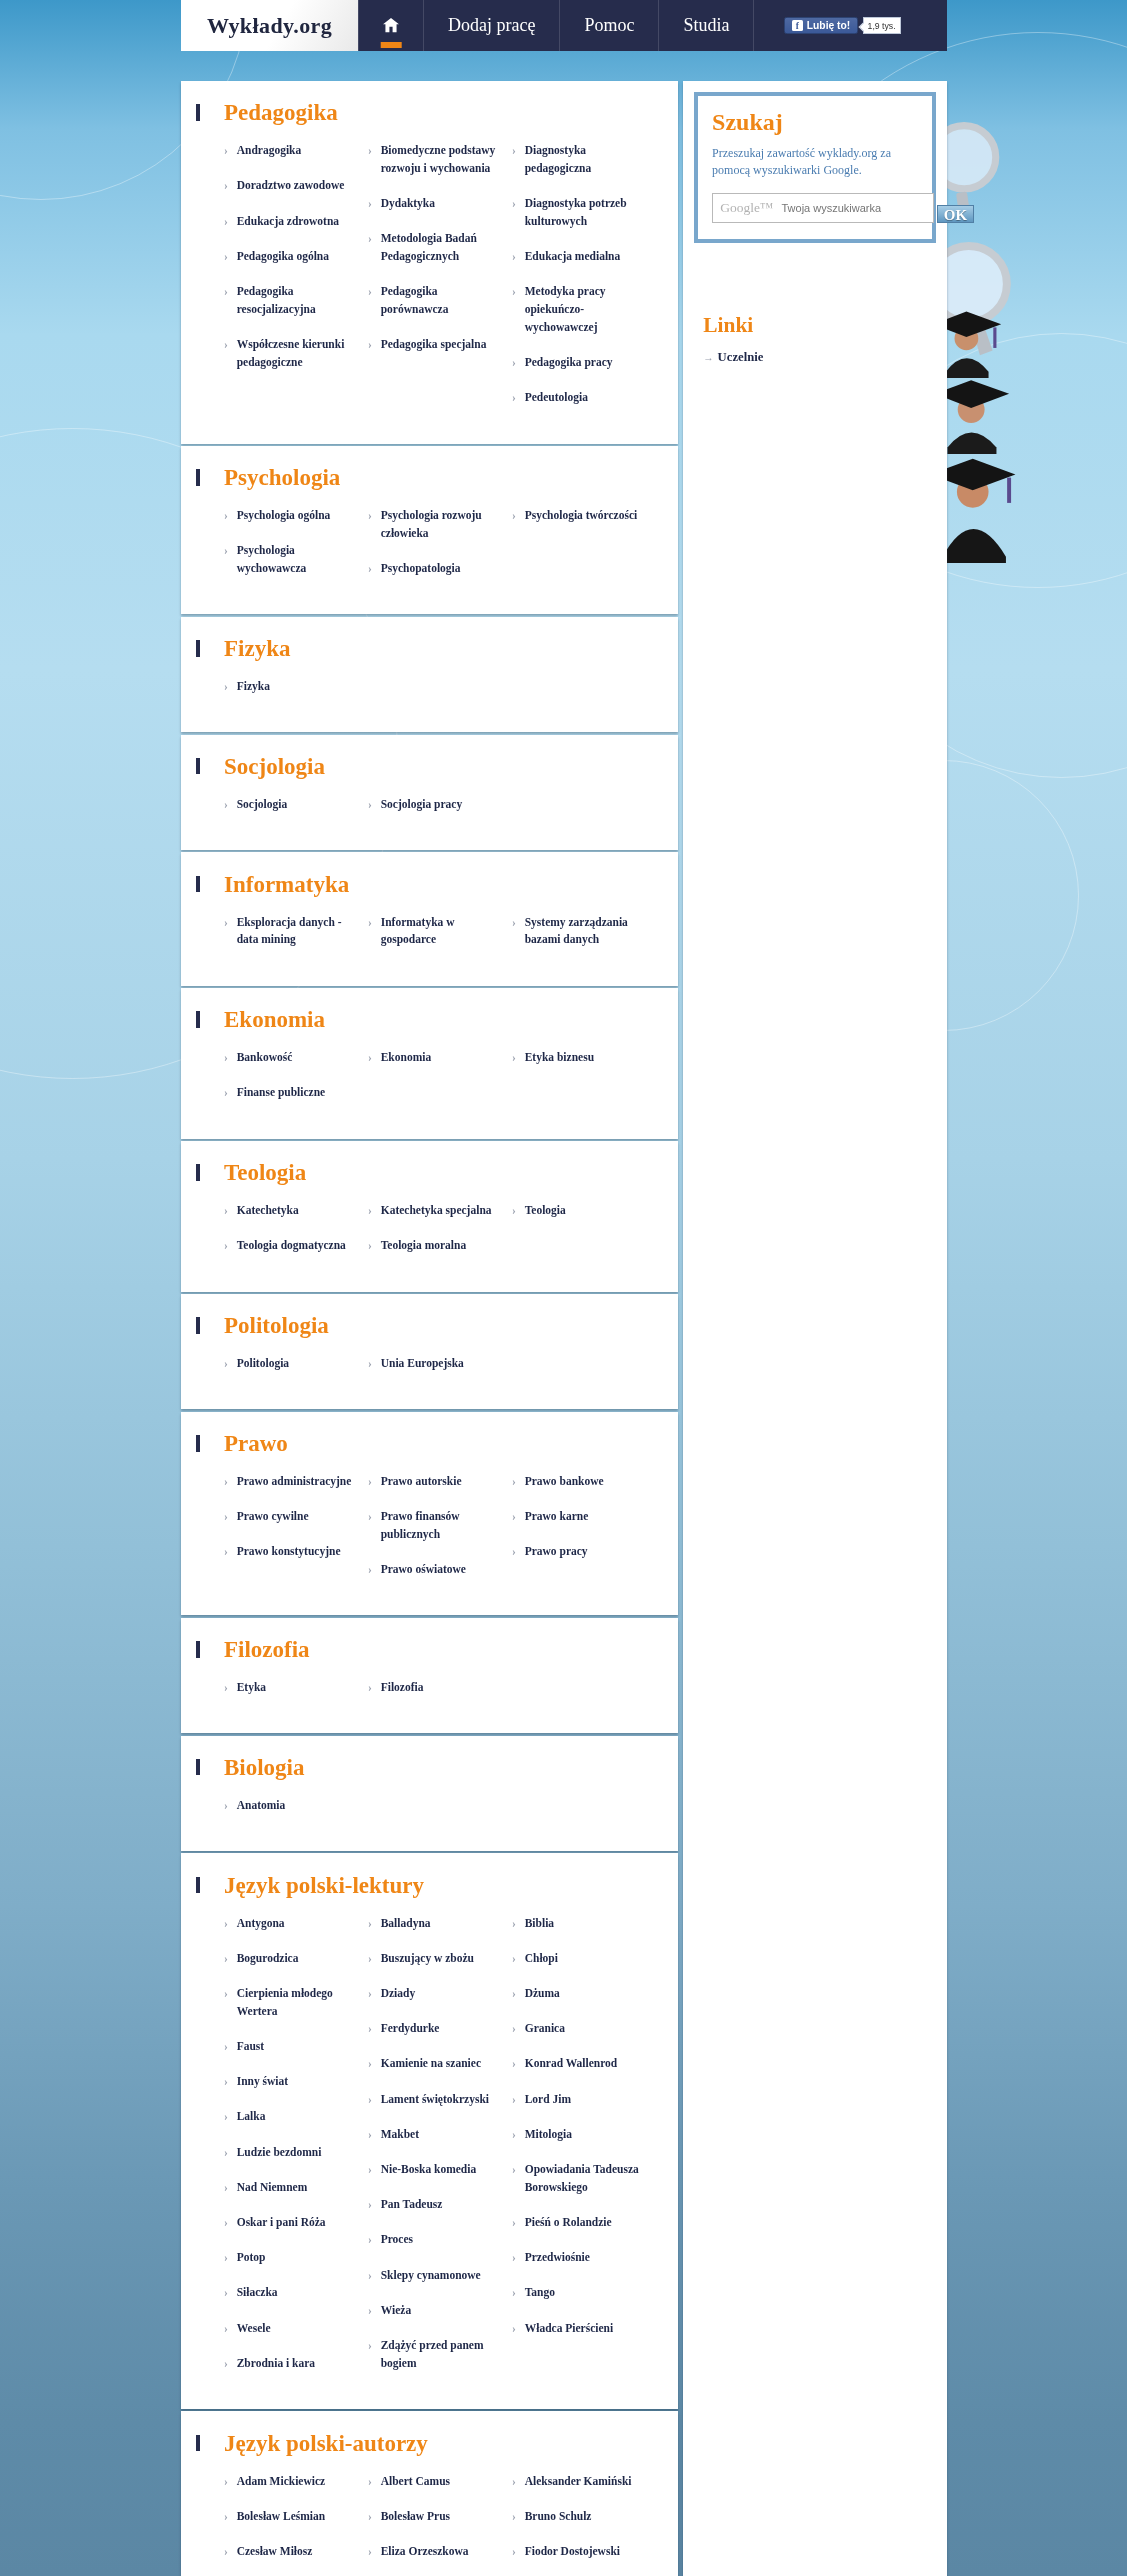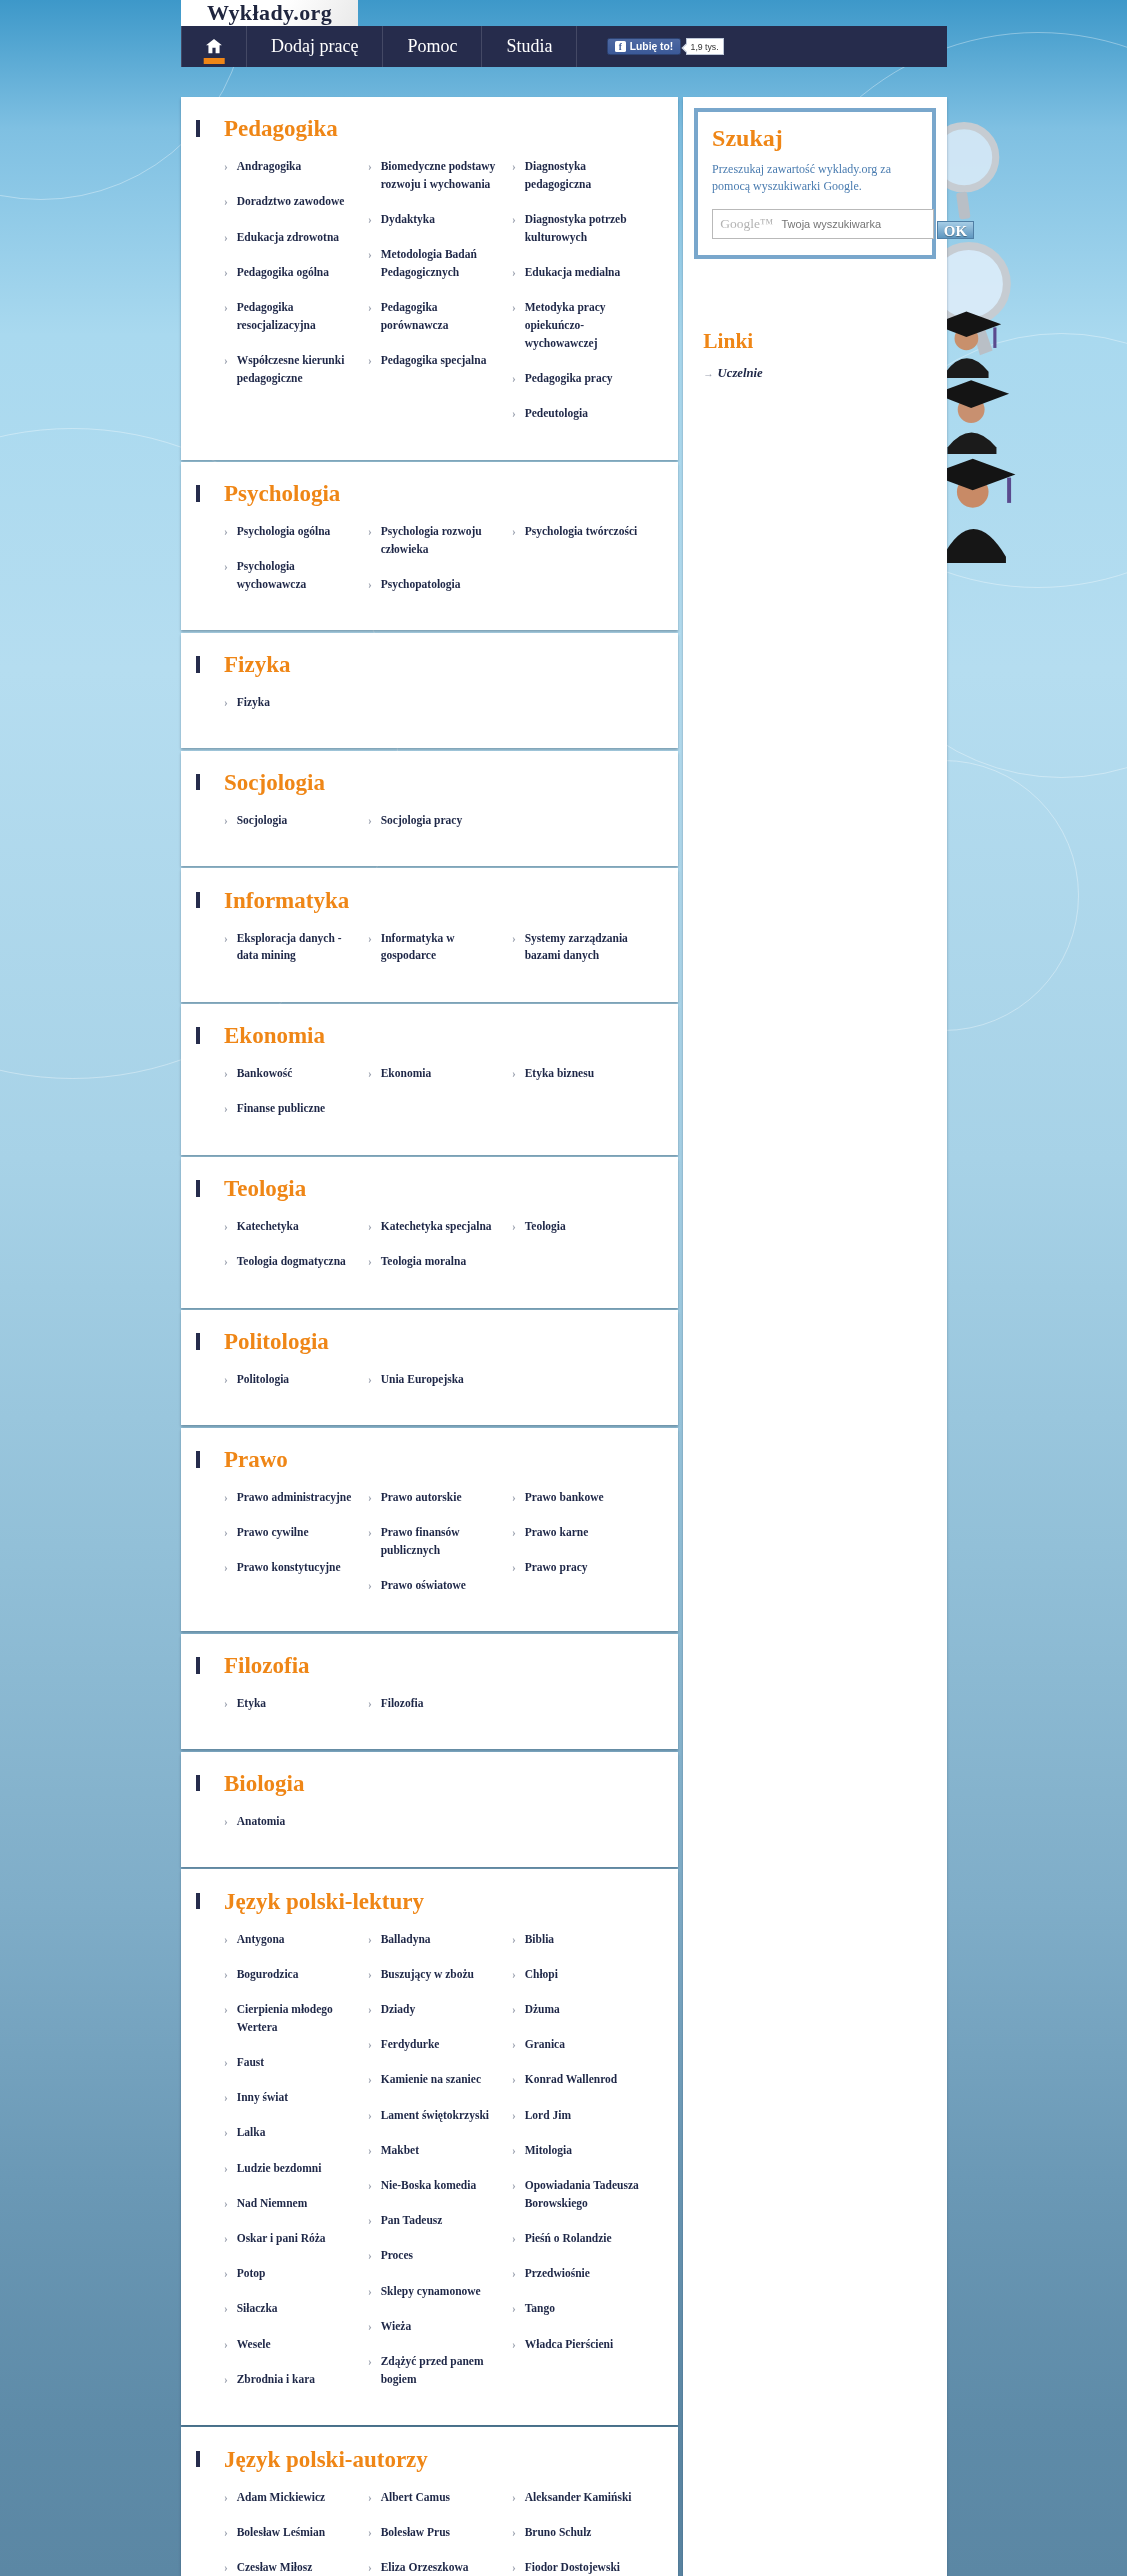--- a/index.html
+++ b/index.html
@@ -4,21 +4,21 @@
 <style>
   html,body{margin:0;padding:0;}
   body{
     width:1128px;height:2576px;position:relative;overflow:hidden;
     font-family:"Liberation Serif",serif;
     background:linear-gradient(180deg,#3d98c9 0%,#7fc0e2 5%,#a9d9ef 13%,#b5ddf0 26%,#a7d2e7 45%,#92c0d8 60%,#7fadc8 74%,#6a98b5 85%,#5e8ba8 94%,#5b87a4 100%);
   }
   .circ{position:absolute;border:0.8px solid rgba(255,255,255,.35);border-radius:50%;pointer-events:none;}
   .page{width:766px;margin:0 auto;position:relative;}
   
-  .topbar{display:flex;height:67px;flex-direction:column;}
+  .topbar{display:flex;height:51px;}
   .logo-box{width:177px;background:linear-gradient(120deg,#ffffff 55%,#e9e9e9);display:flex;align-items:center;justify-content:center;}
   .logo-box span{font:bold 22px "Liberation Serif",serif;color:#20263f;letter-spacing:0.4px;}
   .mainnav{flex:1;background:#262c4c;display:flex;align-items:stretch;color:#fff;}
   .nav-item{display:flex;align-items:center;padding:0 24px;font-size:18px;position:relative;border-right:0.8px solid rgba(255,255,255,.14);cursor:pointer;}
   .nav-item.first{border-left:0.8px solid rgba(255,255,255,.14);}
   .nav-item.active::after{content:'';position:absolute;left:50%;transform:translateX(-50%);bottom:3.2px;width:20.6px;height:5.5px;background:#ef8616;}
   .home-glyph{width:16px;height:14.3px;}
   .fb-like{display:flex;align-items:center;margin-left:30px;align-self:center;}
   .like-btn{display:flex;align-items:center;gap:4px;background:linear-gradient(#4e69a2,#3b5998);border:0.8px solid #2d4373;border-radius:2.4px;padding:2.4px 6.3px;color:#fff;font:bold 10.3px "Liberation Sans",sans-serif;cursor:pointer;}
   .fb-f{display:inline-flex;width:11px;height:11px;background:#fff;color:#3b5998;border-radius:1.6px;align-items:center;justify-content:center;font:bold 9.5px "Liberation Serif",serif;}
@@ -43,21 +43,21 @@
   .search-row{display:flex;gap:3.2px;align-items:flex-end;}
   .g-input{flex:1;display:flex;align-items:center;border:0.8px solid #b9b9b9;height:30px;padding:0 7.1px;background:#fff;box-sizing:border-box;}
   .g-mark{color:#b3b3b3;font:13.5px "Liberation Serif",serif;margin-right:6.3px;white-space:nowrap;}
   .g-input input{border:0;outline:none;flex:1;font:11px "Liberation Sans",sans-serif;color:#555;min-width:0;background:transparent;}
   .ok-btn{width:44px;height:18px;background:linear-gradient(#a6cde6,#5f97c0);border:0.8px solid #507fa5;color:#fff;font:bold 15px "Liberation Serif",serif;text-shadow:0 0.8px 0.8px rgba(0,0,0,.35);cursor:pointer;}
   .linki{margin-top:70px;padding-left:9.5px;}
   .linki h2{color:#ef8616;font:bold 21.4px "Liberation Serif",serif;margin:0 0 12.7px;}
   .linki ul{list-style:none;margin:0;padding:0;}
   .linki li{font:bold 12.7px "Liberation Serif",serif;color:#1e2747;padding-left:14.3px;position:relative;}
   .linki .arr{position:absolute;left:0;color:#9aa0ae;font-size:10.3px;top:1.6px;}
-  .linki a{color:#1e2747;text-decoration:none;font-style:italic;}
+  .linki a{color:#1e2747;text-decoration:none;}
   
   .decor{position:absolute;z-index:1;pointer-events:none;}
 </style>
 </head>
 <body>
 
 <div class="circ" style="width:412px;height:412px;left:-166px;top:-214px;"></div>
 <div class="circ" style="width:554px;height:554px;left:760px;top:32px;"></div>
 <div class="circ" style="width:443px;height:443px;left:839px;top:333px;"></div>
 <div class="circ" style="width:649px;height:649px;left:-253px;top:428px;"></div>

